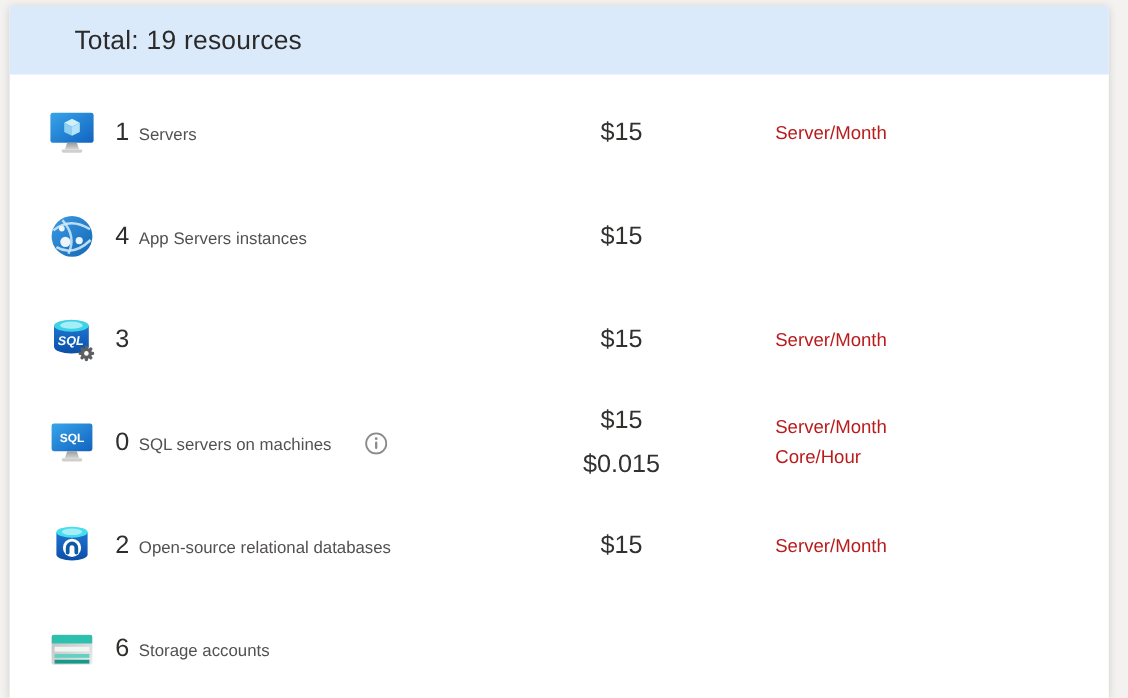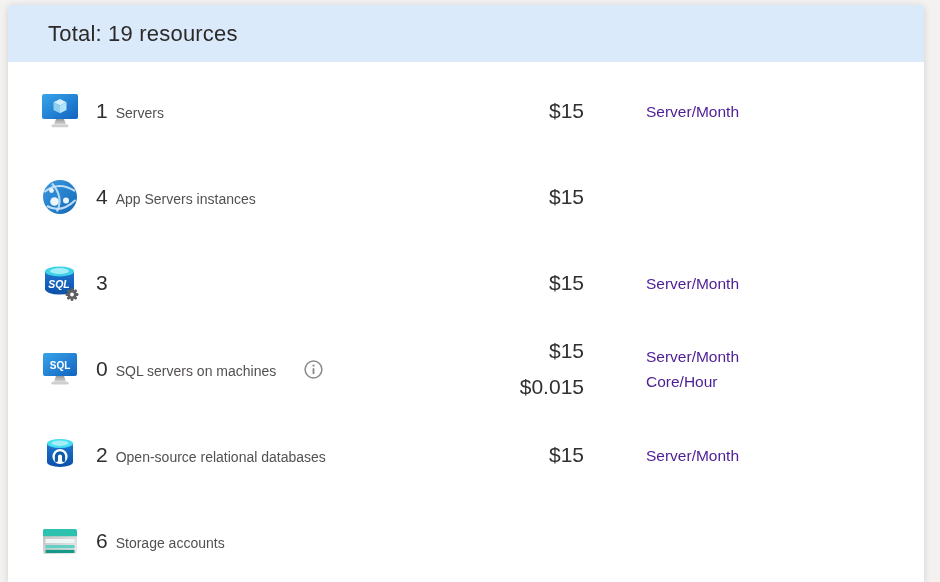--- a/index.html
+++ b/index.html
@@ -13,45 +13,45 @@
     position:absolute; left:8px; top:5px; width:916px; height:577px;
     background:#ffffff;
     border-radius:3px 3px 0 0;
     box-shadow:0 1px 7px rgba(0,0,0,0.14);
   }
   .panel-header {
     height:57px;
     background:#dbeafb;
     border-radius:3px 3px 0 0;
     display:flex; align-items:center;
-    padding-left:40px;
+    padding-left:54px;
   }
   .panel-title {
     font-size:22px; color:#2b2a29; letter-spacing:0.2px;
   }
   .rows { padding-top:6px; }
   .row {
     display:grid;
     grid-template-columns:56px 356px 132px 62px 1fr;
     align-items:center;
     min-height:86px;
     padding-left:32px;
   }
   .icon-cell { display:flex; align-items:flex-end; }
   .icon-cell svg { width:40px; height:40px; }
   .label-cell { display:flex; align-items:baseline; }
   .res-count { font-size:21px; color:#2f2e2d; margin-right:8px; }
   .res-label { font-size:14px; color:#535150; }
   .info-wrap { display:inline-flex; align-self:center; margin-left:28px; }
   .price-cell {
-    text-align:right;
+    text-align:center;
     font-size:21px; color:#323130; line-height:36px;
   }
   .unit-cell {
-    font-size:15.5px; color:#4c1d95; line-height:25px;
+    font-size:15.5px; color:#b91c1c; line-height:25px;
   }
 </style>
 </head>
 <body>
 
 <svg width="0" height="0" style="position:absolute">
   <defs>
     <linearGradient id="gScreen" x1="0" y1="0" x2="1" y2="1">
       <stop offset="0" stop-color="#38a4e9"></stop>
         <stop offset="1" stop-color="#1163c0"></stop>

